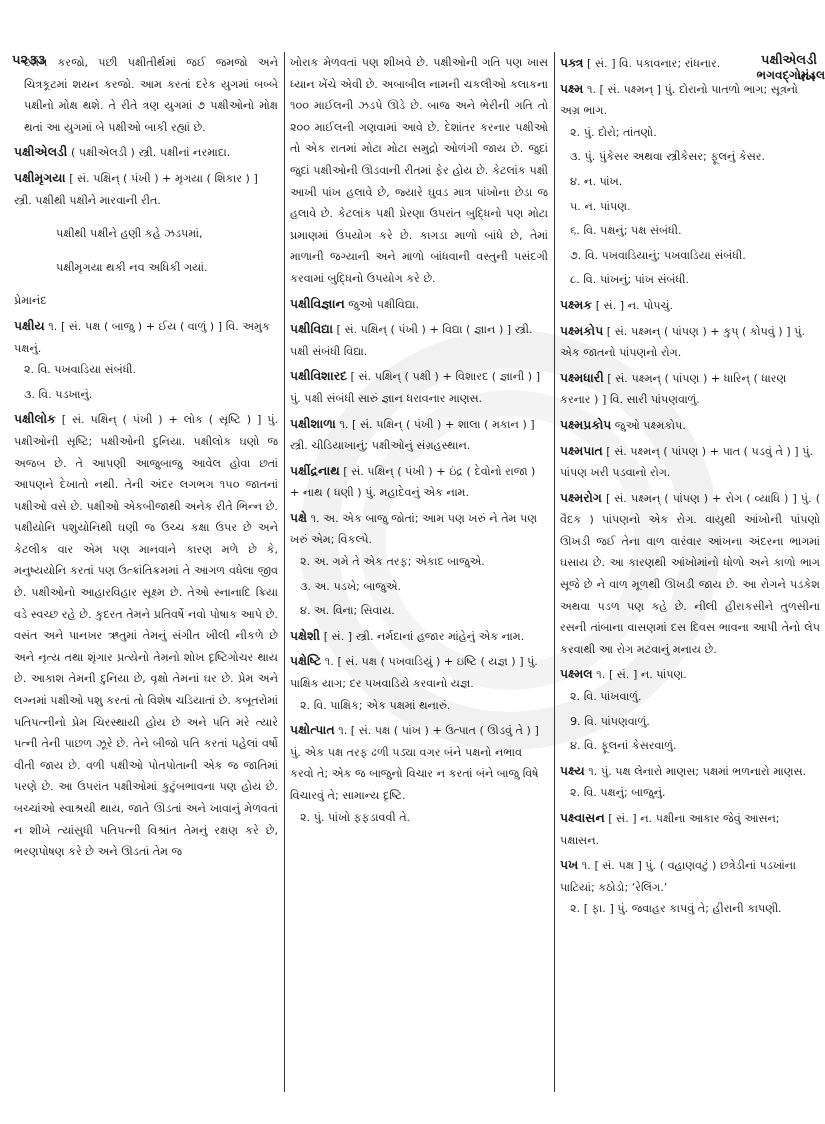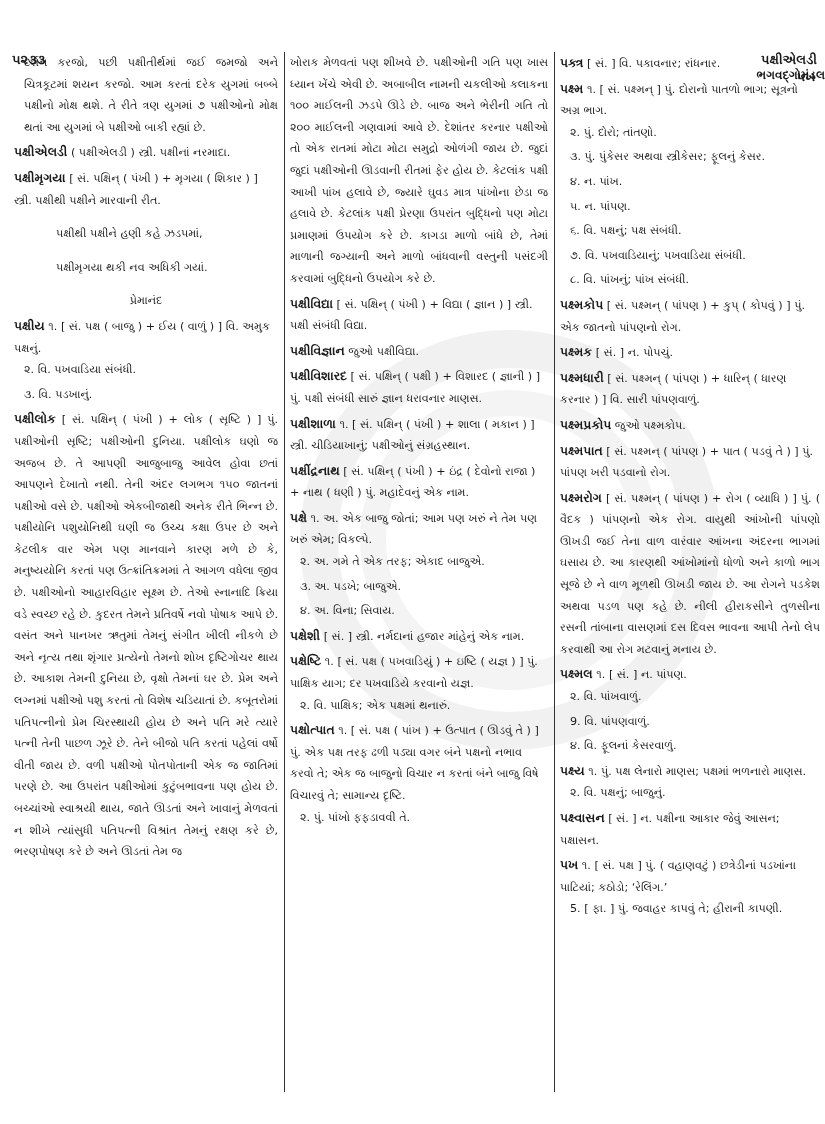--- a/index.html
+++ b/index.html
@@ -21,21 +21,21 @@
     .col2 { left: 290px; width: 264px; padding-right: 6px; }
     .col3 { left: 560px; width: 260px; }
     .rule { position: absolute; top: 0; width: 1px; background: #333; }
     .rule1 { left: 284px; height: 1040px; }
     .rule2 { left: 554px; height: 1040px; }
     .entry { margin: 0 0 3px 0; text-indent: 0; }
     .entry .hw { font-weight: bold; font-size: 12.4px; }
     .entry .body { }
     .sub { padding-left: 10px; margin: 0 0 3px 0; }
     .quote { padding-left: 30px; margin: 12px; }
-    .attrib { text-align: center; margin: 0 0 3px 0; }
+    .attrib { text-align: left; margin: 0 0 3px 0; }
     .para { margin: 0 0 3px 0; text-align: justify; }
     .indent { padding-left: 10px; text-align: justify; }
   </style>
 </head>
 <body>
 
 <div class="page">
   <div class="watermark"></div>
   <div class="watermark2"></div>
 
@@ -77,26 +77,26 @@
       <div class="entry" style="text-align:justify">
         <span class="hw">પક્ષીલોક</span>
         <span class="body">[ સં. પક્ષિન્ ( પંખી ) + લોક ( સૃષ્ટિ ) ] પું. પક્ષીઓની સૃષ્ટિ; પક્ષીઓની દુનિયા. પક્ષીલોક ઘણો જ અજબ છે. તે આપણી આજુબાજુ આવેલ હોવા છતાં આપણને દેખાતો નથી. તેની અંદર લગભગ ૧૫૦ જાતનાં પક્ષીઓ વસે છે. પક્ષીઓ એકબીજાથી અનેક રીતે ભિન્ન છે. પક્ષીયોનિ પશુયોનિથી ઘણી જ ઉચ્ચ કક્ષા ઉપર છે અને કેટલીક વાર એમ પણ માનવાને કારણ મળે છે કે, મનુષ્યયોનિ કરતાં પણ ઉત્ક્રાંતિક્રમમાં તે આગળ વધેલા જીવ છે. પક્ષીઓનો આહારવિહાર સૂક્ષ્મ છે. તેઓ સ્નાનાદિ ક્રિયા વડે સ્વચ્છ રહે છે. કુદરત તેમને પ્રતિવર્ષે નવો પોષાક આપે છે. વસંત અને પાનખર ઋતુમાં તેમનું સંગીત ખીલી નીકળે છે અને નૃત્ય તથા શૃંગાર પ્રત્યેનો તેમનો શોખ દૃષ્ટિગોચર થાય છે. આકાશ તેમની દુનિયા છે, વૃક્ષો તેમનાં ઘર છે. પ્રેમ અને લગ્નમાં પક્ષીઓ પશુ કરતાં તો વિશેષ ચડિયાતાં છે. કબૂતરોમાં પતિપત્નીનો પ્રેમ ચિરસ્થાયી હોય છે અને પતિ મરે ત્યારે પત્ની તેની પાછળ ઝૂરે છે. તેને બીજો પતિ કરતાં પહેલાં વર્ષો વીતી જાય છે. વળી પક્ષીઓ પોતપોતાની એક જ જાતિમાં પરણે છે. આ ઉપરાંત પક્ષીઓમાં કુટુંબભાવના પણ હોય છે. બચ્ચાંઓ સ્વાશ્રયી થાય, જાતે ઊડતાં અને ખાવાનું મેળવતાં ન શીખે ત્યાંસુધી પતિપત્ની વિશ્રાંત તેમનું રક્ષણ કરે છે, ભરણપોષણ કરે છે અને ઊડતાં તેમ જ</span>
       </div>
     </div>
 
     <div class="col col2">
       <p class="para">ખોરાક મેળવતાં પણ શીખવે છે. પક્ષીઓની ગતિ પણ ખાસ ધ્યાન ખેંચે એવી છે. અબાબીલ નામની ચકલીઓ કલાકના ૧૦૦ માઈલની ઝડપે ઊડે છે. બાજ અને ભેરીની ગતિ તો ૨૦૦ માઈલની ગણવામાં આવે છે. દેશાંતર કરનાર પક્ષીઓ તો એક રાતમાં મોટા મોટા સમુદ્રો ઓળંગી જાય છે. જુદાં જુદાં પક્ષીઓની ઊડવાની રીતમાં ફેર હોય છે. કેટલાંક પક્ષી આખી પાંખ હલાવે છે, જ્યારે ઘુવડ માત્ર પાંખોના છેડા જ હલાવે છે. કેટલાંક પક્ષી પ્રેરણા ઉપરાંત બુદ્ધિનો પણ મોટા પ્રમાણમાં ઉપયોગ કરે છે. કાગડા માળો બાંધે છે, તેમાં માળાની જગ્યાની અને માળો બાંધવાની વસ્તુની પસંદગી કરવામાં બુદ્ધિનો ઉપયોગ કરે છે.</p>
 
       <div class="entry">
+        <span class="hw">પક્ષીવિજ્ઞાન</span>
+        <span class="body">જુઓ પક્ષીવિદ્યા.</span>
+      </div>
+      <div class="entry">
         <span class="hw">પક્ષીવિદ્યા</span>
         <span class="body">[ સં. પક્ષિન્ ( પંખી ) + વિદ્યા ( જ્ઞાન ) ] સ્ત્રી. પક્ષી સંબંધી વિદ્યા.</span>
-      </div>
-      <div class="entry">
-        <span class="hw">પક્ષીવિજ્ઞાન</span>
-        <span class="body">જુઓ પક્ષીવિદ્યા.</span>
       </div>
       <div class="entry">
         <span class="hw">પક્ષીવિશારદ</span>
         <span class="body">[ સં. પક્ષિન્ ( પક્ષી ) + વિશારદ ( જ્ઞાની ) ] પું. પક્ષી સંબંધી સારું જ્ઞાન ધરાવનાર માણસ.</span>
       </div>
       <div class="entry">
         <span class="hw">પક્ષીશાળા</span>
         <span class="body">૧. [ સં. પક્ષિન્ ( પંખી ) + શાલા ( મકાન ) ] સ્ત્રી. ચીડિયાખાનું; પક્ષીઓનું સંગ્રહસ્થાન.</span>
       </div>
       <div class="entry">
@@ -136,26 +136,26 @@
         <span class="body">૧. [ સં. પક્ષ્મન્ ] પું. દોરાનો પાતળો ભાગ; સૂત્રનો અગ્ર ભાગ.</span>
         <p class="sub">૨. પું. દોરો; તાંતણો.</p>
         <p class="sub">૩. પું. પુંકેસર અથવા સ્ત્રીકેસર; ફૂલનું કેસર.</p>
         <p class="sub">૪. ન. પાંખ.</p>
         <p class="sub">૫. ન. પાંપણ.</p>
         <p class="sub">૬. વિ. પક્ષનું; પક્ષ સંબંધી.</p>
         <p class="sub">૭. વિ. પખવાડિયાનું; પખવાડિયા સંબંધી.</p>
         <p class="sub">૮. વિ. પાંખનું; પાંખ સંબંધી.</p>
       </div>
       <div class="entry">
+        <span class="hw">પક્ષ્મક</span>
+        <span class="body">[ સં. ] ન. પોપચું.</span>
+      </div>
+      <div class="entry">
         <span class="hw">પક્ષ્મકોપ</span>
         <span class="body">[ સં. પક્ષ્મન્ ( પાંપણ ) + કુપ્ ( કોપવું ) ] પું. એક જાતનો પાંપણનો રોગ.</span>
-      </div>
-      <div class="entry">
-        <span class="hw">પક્ષ્મક</span>
-        <span class="body">[ સં. ] ન. પોપચું.</span>
       </div>
       <div class="entry">
         <span class="hw">પક્ષ્મધારી</span>
         <span class="body">[ સં. પક્ષ્મન્ ( પાંપણ ) + ધારિન્ ( ધારણ કરનાર ) ] વિ. સારી પાંપણવાળું.</span>
       </div>
       <div class="entry">
         <span class="hw">પક્ષ્મપ્રકોપ</span>
         <span class="body">જુઓ પક્ષ્મકોપ.</span>
       </div>
       <div class="entry">
@@ -178,17 +178,17 @@
         <span class="body">૧. પું. પક્ષ લેનારો માણસ; પક્ષમાં ભળનારો માણસ.</span>
         <p class="sub">૨. વિ. પક્ષનું; બાજુનું.</p>
       </div>
       <div class="entry">
         <span class="hw">પક્ષ્વાસન</span>
         <span class="body">[ સં. ] ન. પક્ષીના આકાર જેવું આસન; પક્ષાસન.</span>
       </div>
       <div class="entry">
         <span class="hw">પખ</span>
         <span class="body">૧. [ સં. પક્ષ ] પું. ( વહાણવટું ) છત્રેડીનાં પડખાંના પાટિયાં; કઠોડો; ‘રેલિંગ.’</span>
-        <p class="sub">5. [ ફા. ] પું. જવાહર કાપવું તે; હીરાની કાપણી.</p>
+        <p class="sub">૨. [ ફા. ] પું. જવાહર કાપવું તે; હીરાની કાપણી.</p>
       </div>
     </div>
   </div>
 </div>
 
 </body></html>

